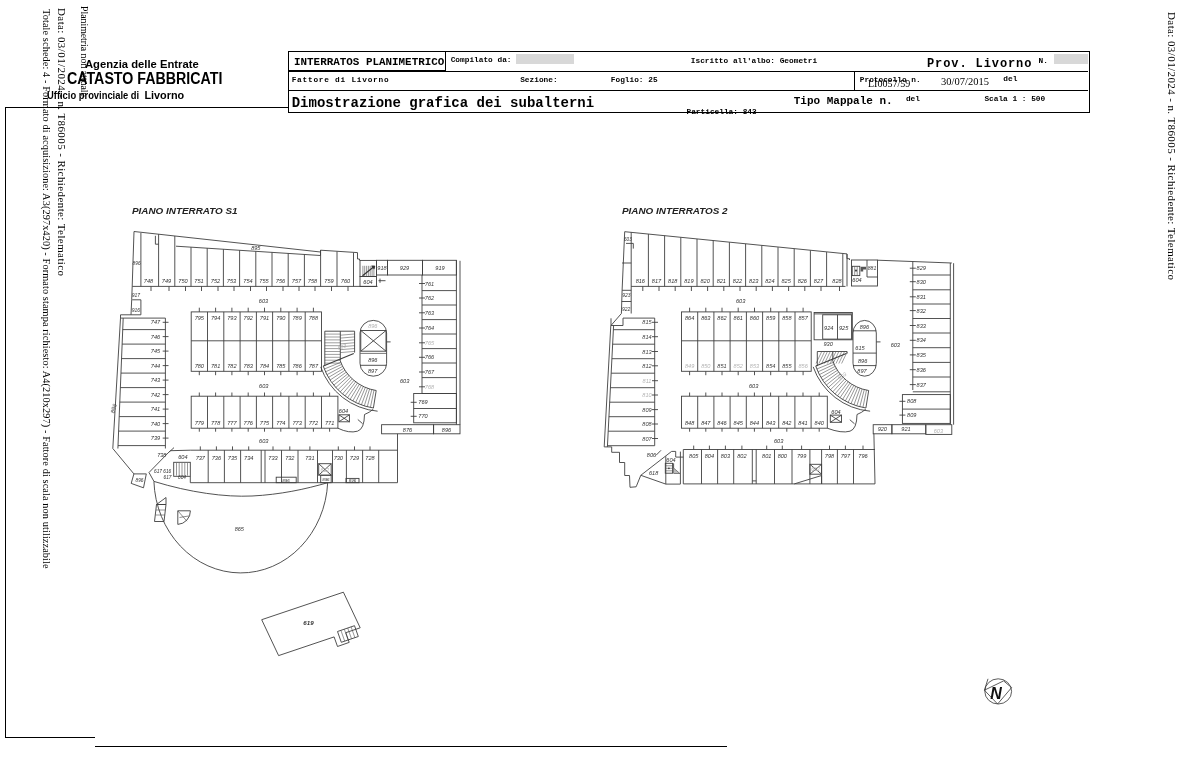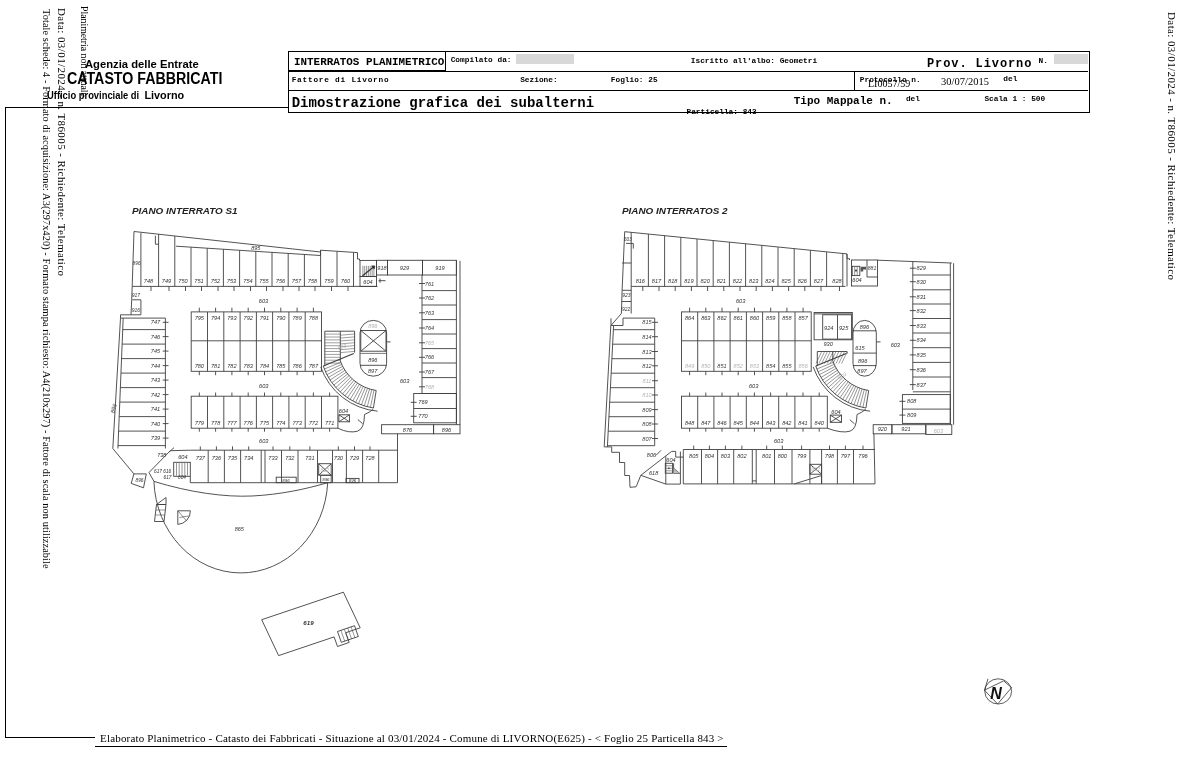--- a/index.html
+++ b/index.html
@@ -885,17 +885,16 @@
 
 <line x1="794.3" y1="483.9" x2="821.6" y2="475.5" stroke="#3f3f3f" stroke-width="0.9"></line>
 <line x1="821.6" y1="475.5" x2="821.6" y2="483.9" stroke="#3f3f3f" stroke-width="0.9"></line>
 
 <ellipse cx="998.2" cy="691.4" rx="13.4" ry="12.6" fill="none" stroke="#333" stroke-width="0.8"></ellipse>
 <path d="M988.0,678.8 L984.4,690.2 L997.6,704.0 L1011.6,687.6 L1003.6,680.9" fill="none" stroke="#333" stroke-width="0.8"></path>
 <line x1="984.4" y1="690.2" x2="1003.6" y2="680.9" stroke="#333" stroke-width="0.8"></line>
 <text x="990.2" y="698.5" style="font-family:'Liberation Sans',sans-serif;font-style:italic;font-weight:bold;font-size:16px;fill:#111">N</text>
 </svg>
 
-<div class="abs ser" style="left:100px;top:731.5px;font-size:11px;letter-spacing:0.18px;">Elaborato Planimetrico - Catasto dei Fabbricati - Situazione al 03/01/2024 - Comune di LIVORNO(E625) - &lt; Foglio 25 Particella 843 &gt;</div>
 
 <div class="abs" style="left:95px;top:746px;width:632px;height:1px;background:#000;"></div>
 
 </div>
 
 </body></html>

